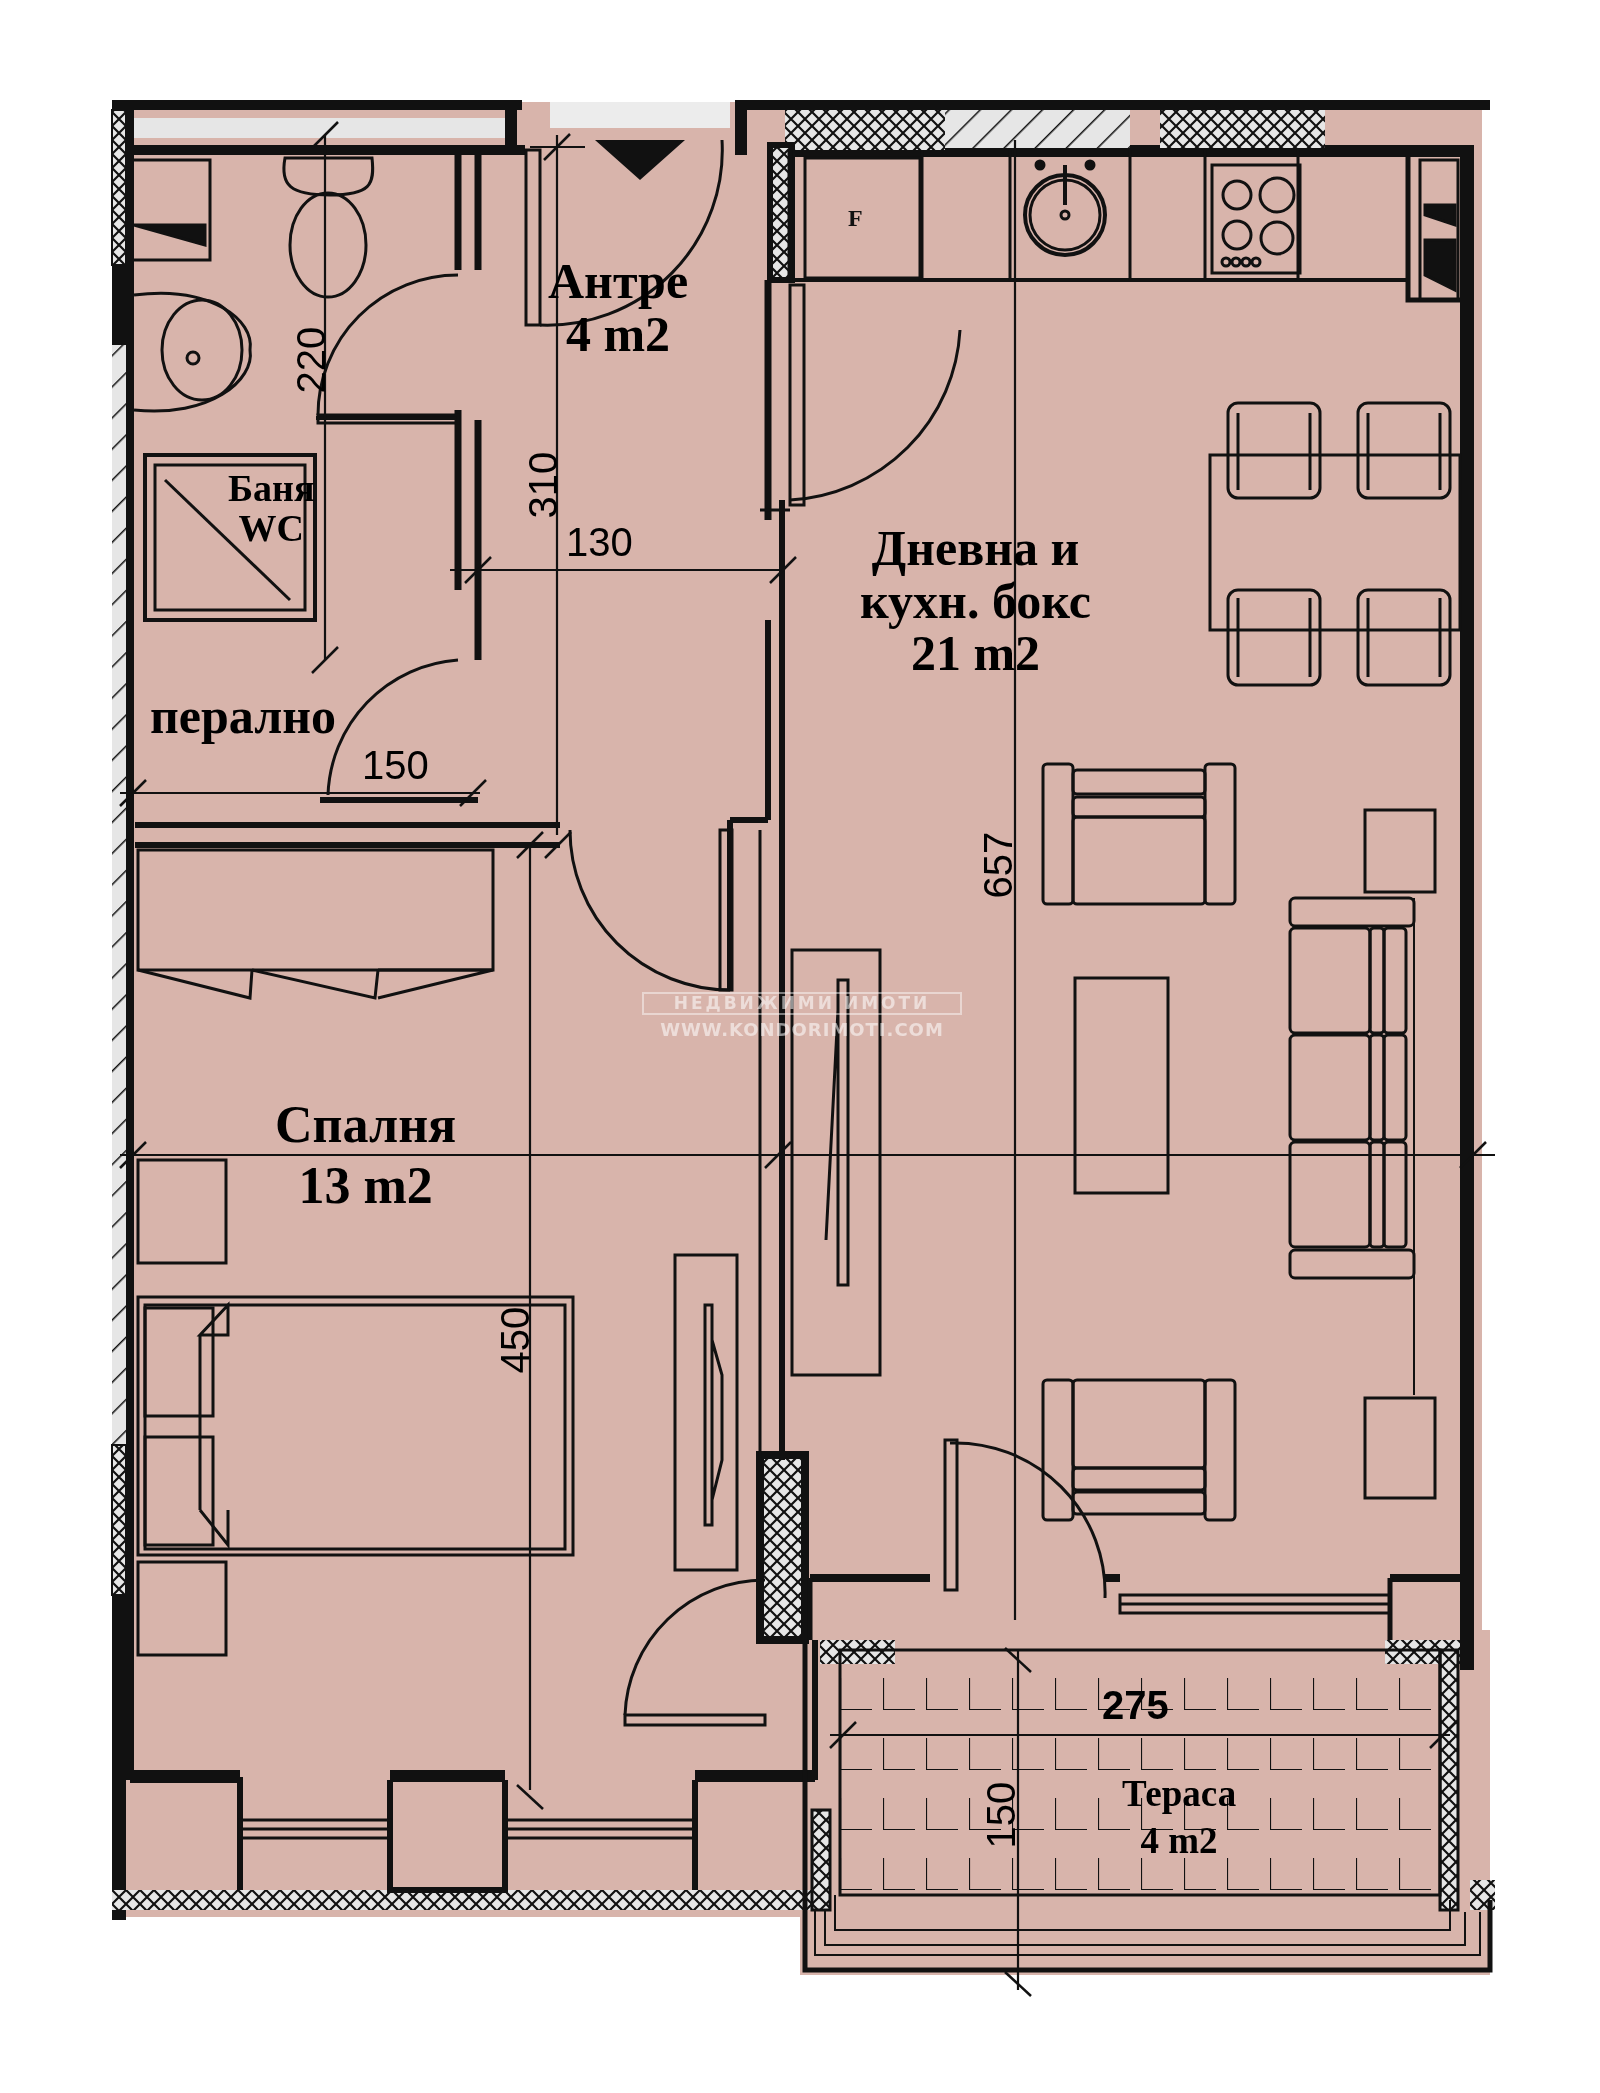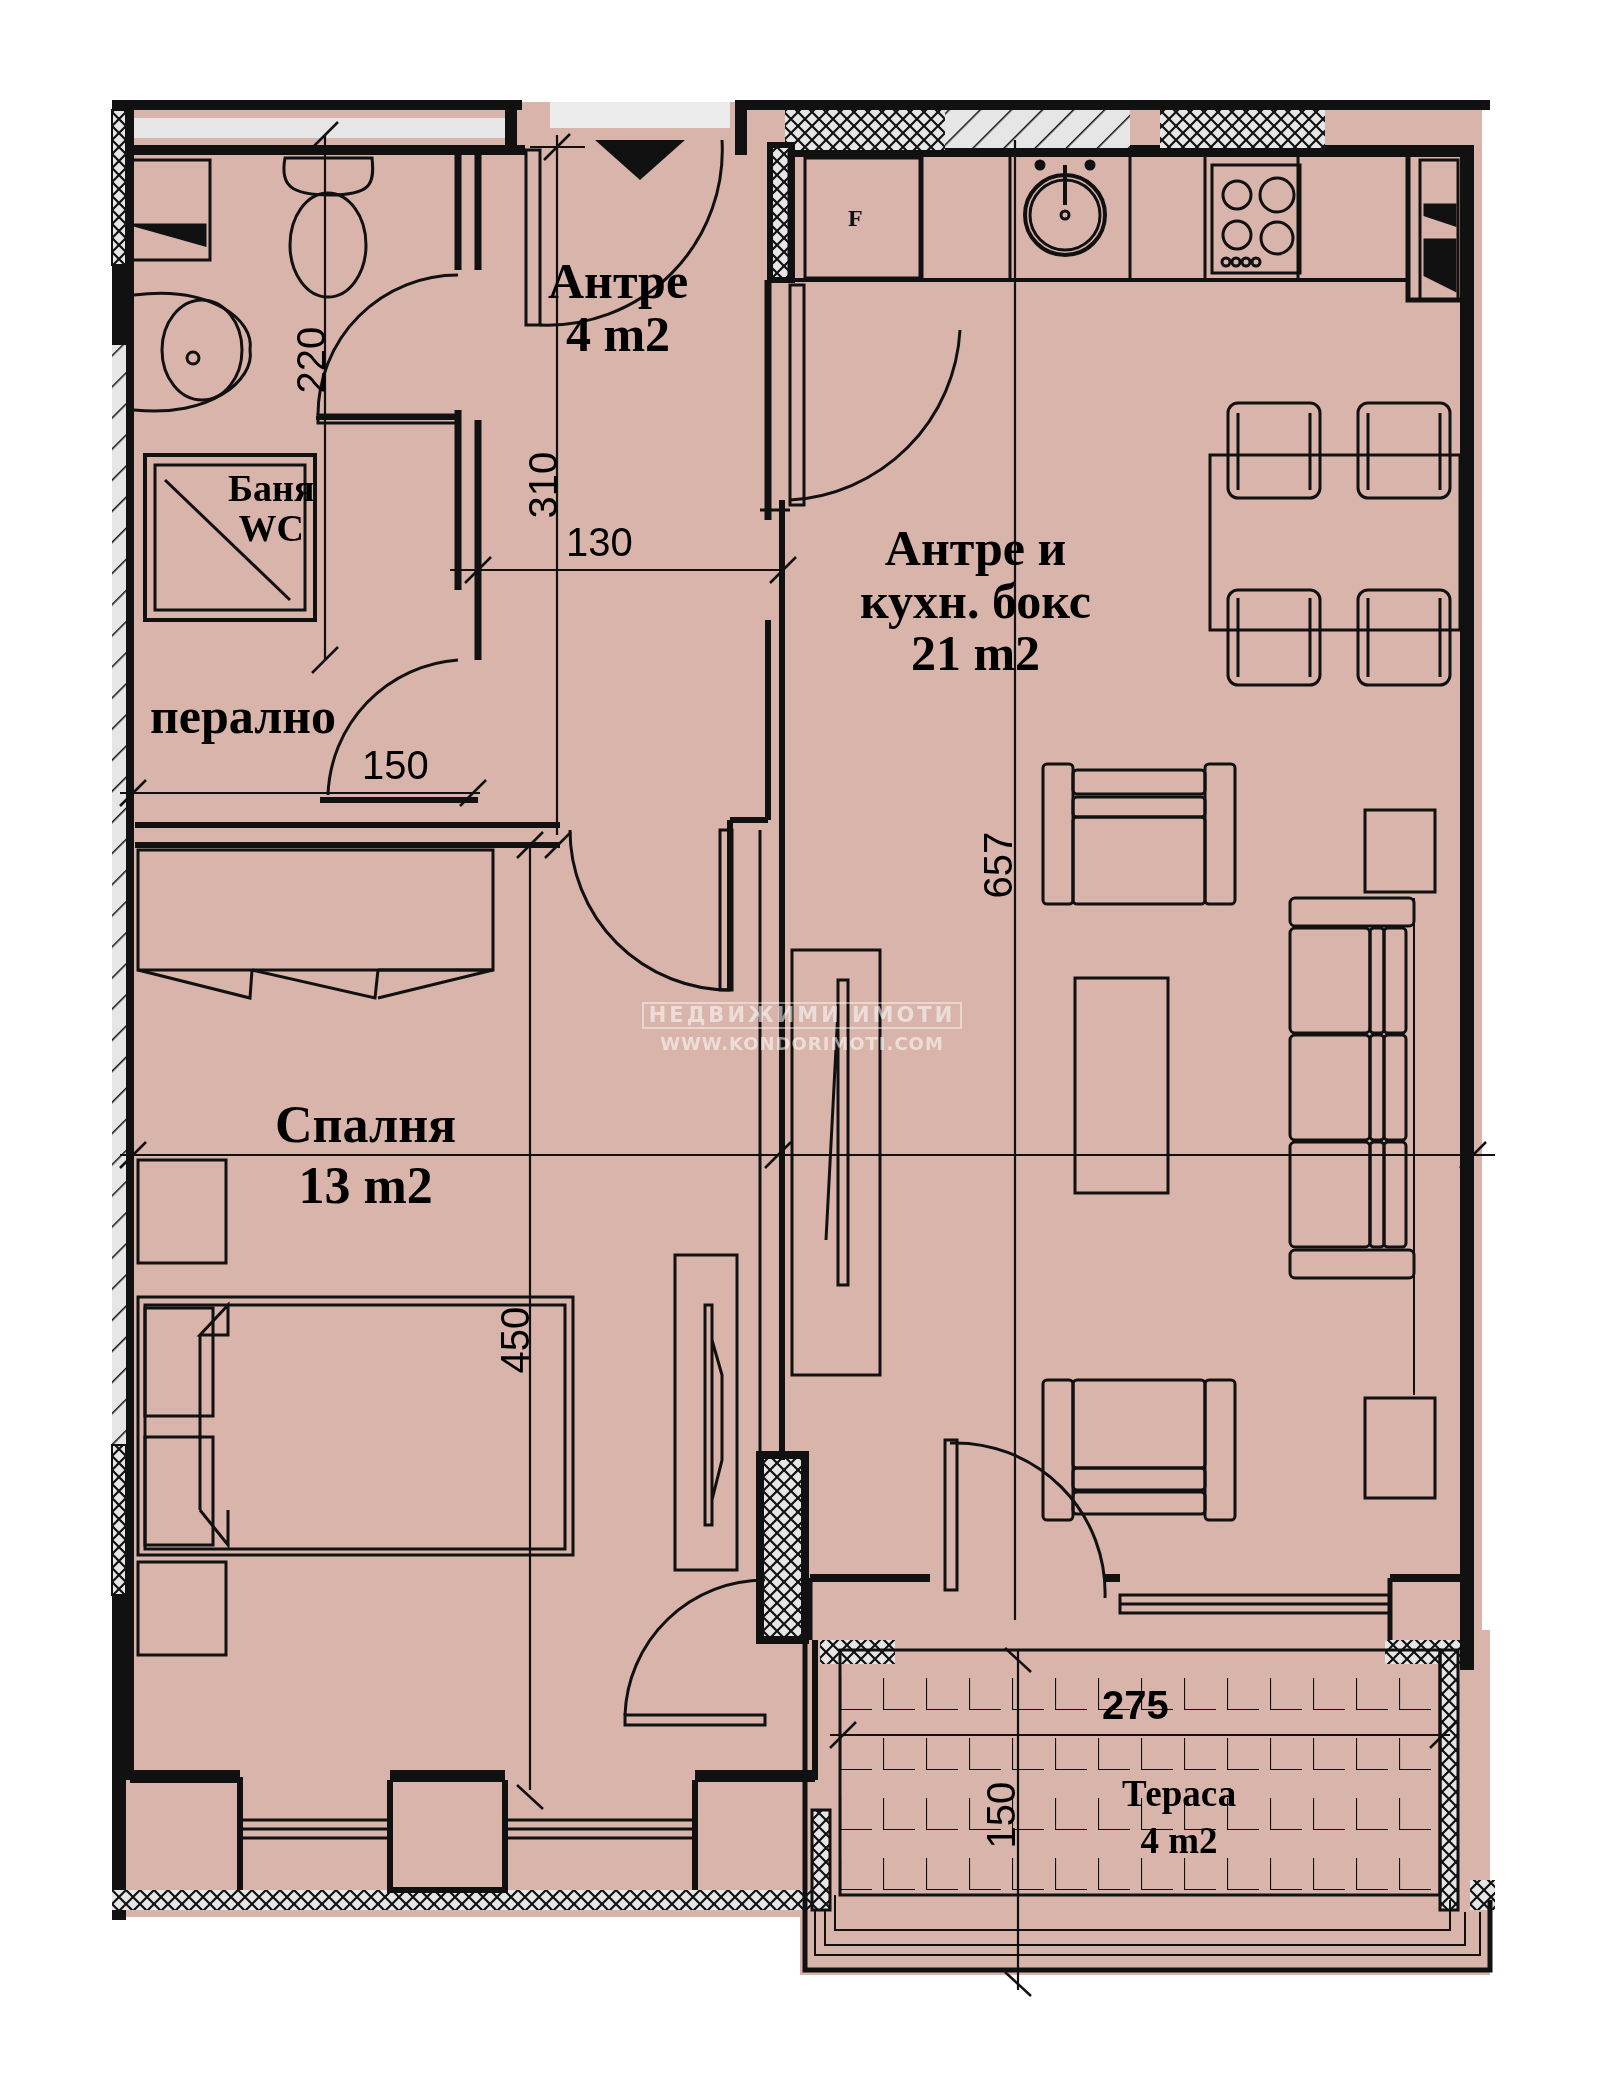--- a/index.html
+++ b/index.html
@@ -7,21 +7,21 @@
          font-family:"Liberation Serif", "DejaVu Serif", serif; }
   #plan { position:absolute; left:0; top:0; width:1600px; height:2093px; }
   .room-label { position:absolute; font-family:"Liberation Serif","DejaVu Serif",serif;
                 font-weight:bold; color:#000; text-align:center; line-height:1.05; white-space:nowrap; }
   .dim { position:absolute; font-family:"Liberation Sans","DejaVu Sans",sans-serif;
          color:#000; font-size:40px; line-height:1; white-space:nowrap; }
   .dim.v { transform:rotate(-90deg); transform-origin:center center; }
   .wm { position:absolute; left:642px; top:990px; width:320px; text-align:center;
         font-family:"DejaVu Sans","Liberation Sans",sans-serif; color:rgba(255,255,255,0.55); font-weight:bold; }
   .wm-logo { font-size:44px; letter-spacing:2px; line-height:1; }
-  .wm-sub { font-size:21px; letter-spacing:3px; margin-top:12px; border:2px solid rgba(255,255,255,0.45); line-height:1.1; }
+  .wm-sub { font-size:17px; letter-spacing:3px; margin-top:2px; border:2px solid rgba(255,255,255,0.45); line-height:1.1; }
   .wm-url { font-size:18px; letter-spacing:1px; margin-top:4px; }
   .fridge-f { position:absolute; font-family:"Liberation Serif",serif; font-weight:bold; font-size:24px; }
 </style>
 </head>
 <body>
 
 <svg id="plan" viewBox="0 0 1600 2093" xmlns="http://www.w3.org/2000/svg">
   <defs>
     <pattern id="xhatch" width="14" height="14" patternUnits="userSpaceOnUse">
       <rect width="14" height="14" fill="#e6e6e6"></rect>
@@ -322,21 +322,21 @@
 <div class="room-label" style="left:228px; top:469px; font-size:38px;">
   <div>Баня</div>
   <div>WC</div>
 </div>
 <div class="room-label" style="left:150px; top:690px; font-size:50px;">перално</div>
 <div class="room-label" style="left:548px; top:255px; font-size:50px;">
   <div>Антре</div>
   <div>4 m2</div>
 </div>
 <div class="room-label" style="left:860px; top:522px; font-size:50px;">
-  <div>Антре и</div>
+  <div>Дневна и</div>
   <div>кухн. бокс</div>
   <div>21 m2</div>
 </div>
 <div class="room-label" style="left:275px; top:1098px; font-size:52px;">
   <div>Спалня</div>
   <div style="margin-top:6px;">13 m2</div>
 </div>
 <div class="room-label" style="left:1122px; top:1775px; font-size:37px;">
   <div>Тераса</div>
   <div style="margin-top:8px;">4 m2</div>

